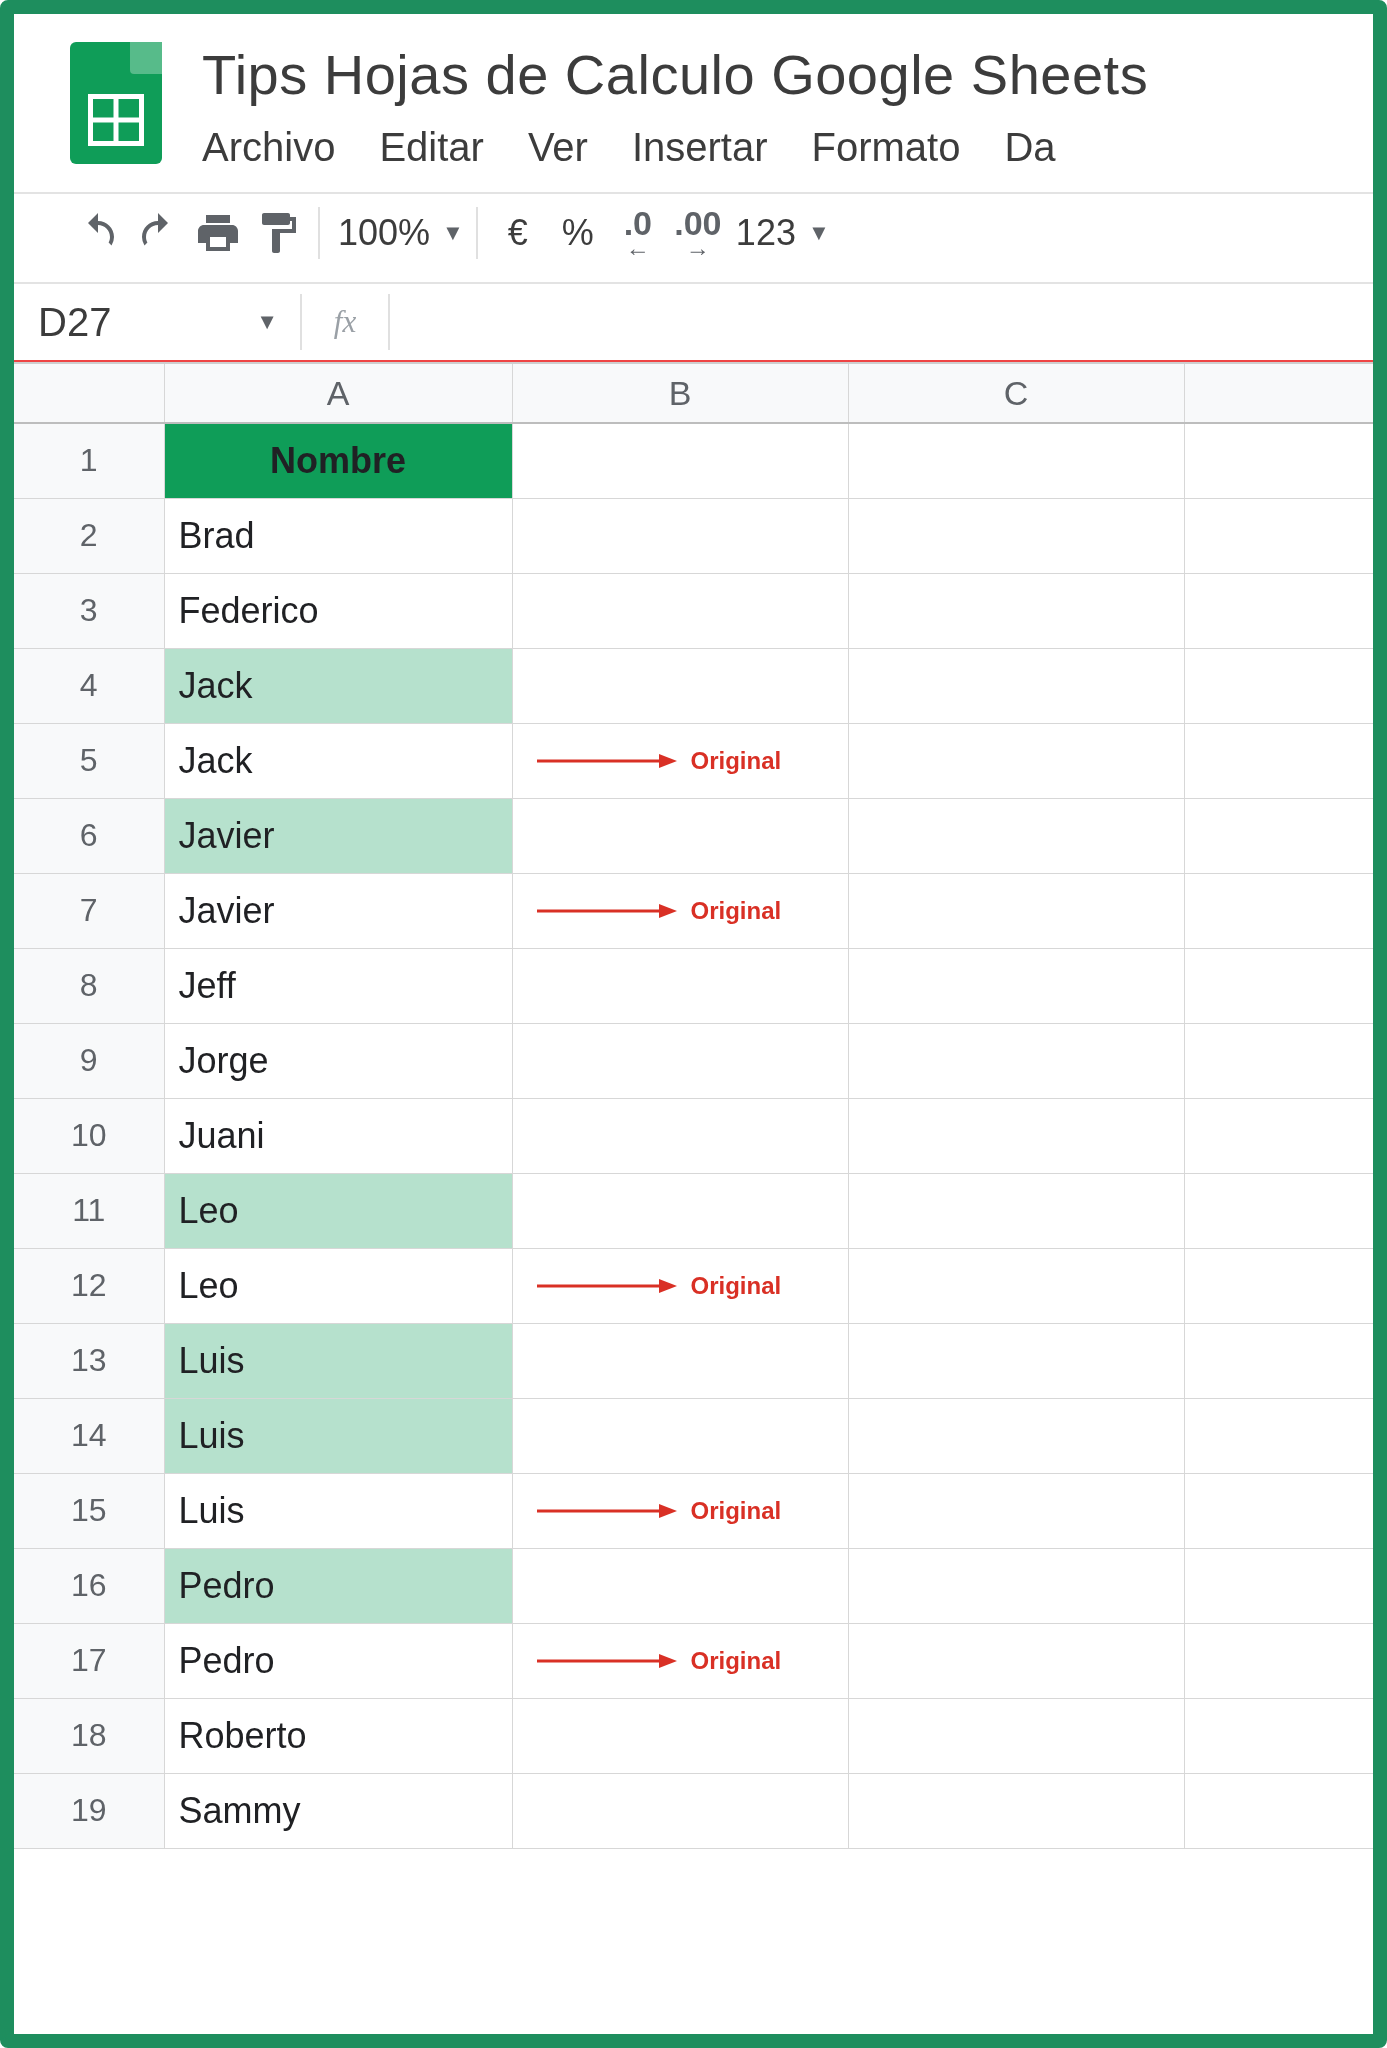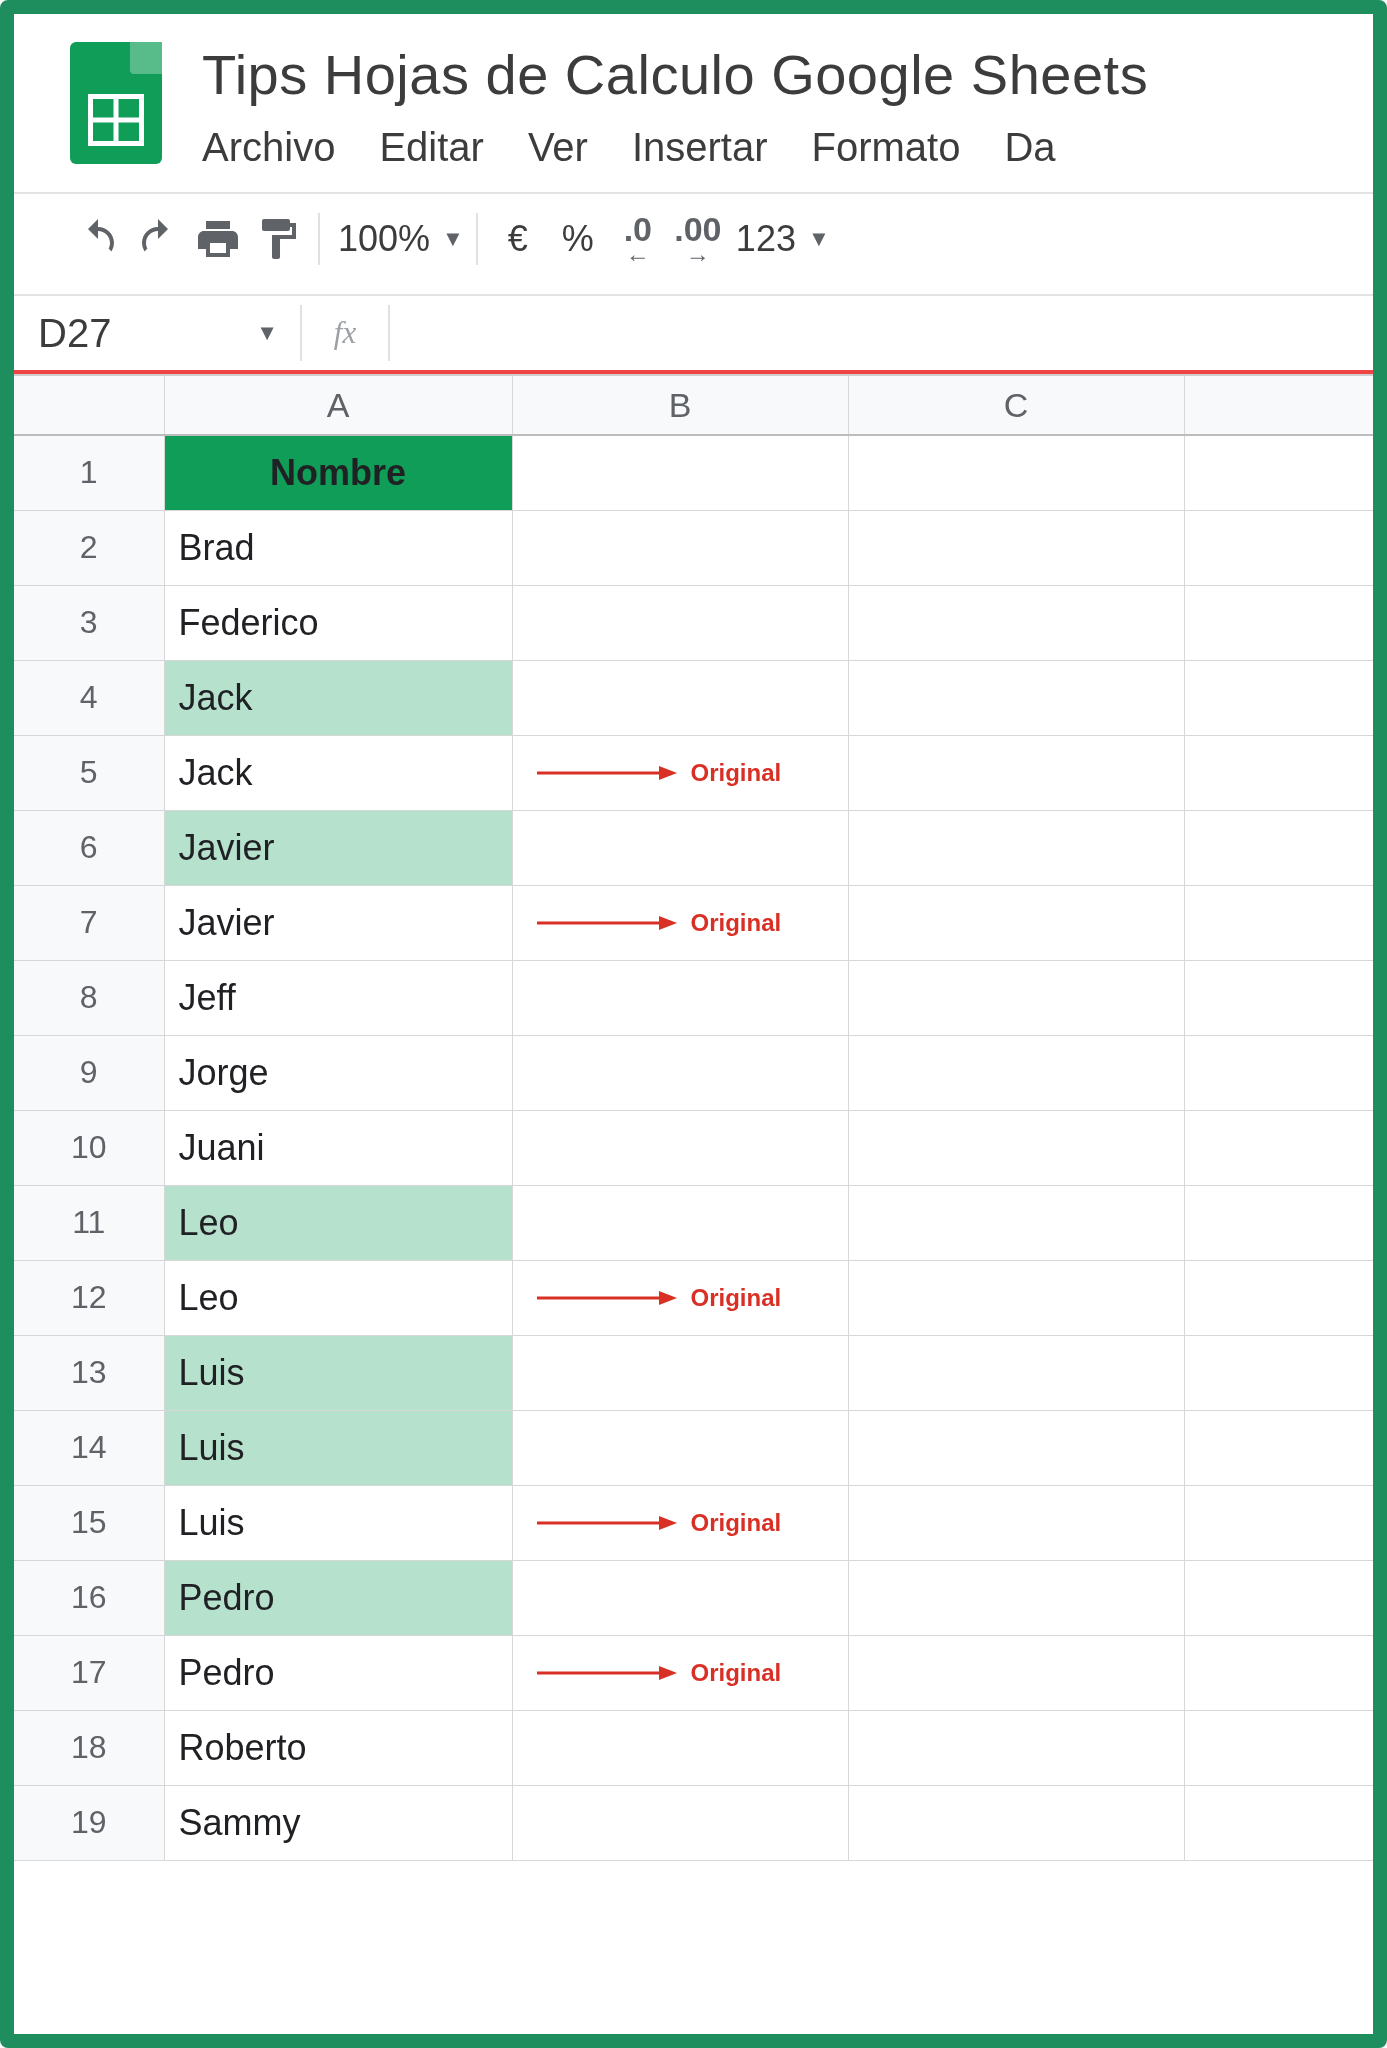--- a/index.html
+++ b/index.html
@@ -84,21 +84,21 @@
   .menu-divider {
     height: 2px;
     background: #e3e3e3;
     margin-top: 22px;
   }
 
   
   .toolbar {
     display: flex;
     align-items: center;
-    height: 100px;
+    height: 88px;
     padding: 0 40px 11px 56px;
     gap: 4px;
     color: #5f6368;
     font-size: 36px;
     white-space: nowrap;
     overflow: hidden;
   }
   .tb-sep {
     width: 2px;
     height: 52px;
@@ -129,21 +129,21 @@
   .toolbar-divider {
     height: 2px;
     background: #e3e3e3;
   }
 
   
   .fx-row {
     display: flex;
     align-items: center;
     height: 78px;
-    border-bottom: 4px solid #ef4444;
+    border-bottom: 2px solid #ef4444;
   }
   .name-box {
     width: 286px;
     height: 100%;
     display: flex;
     align-items: center;
     padding-left: 24px;
     font-size: 40px;
     color: #3c3c3c;
     position: relative;

